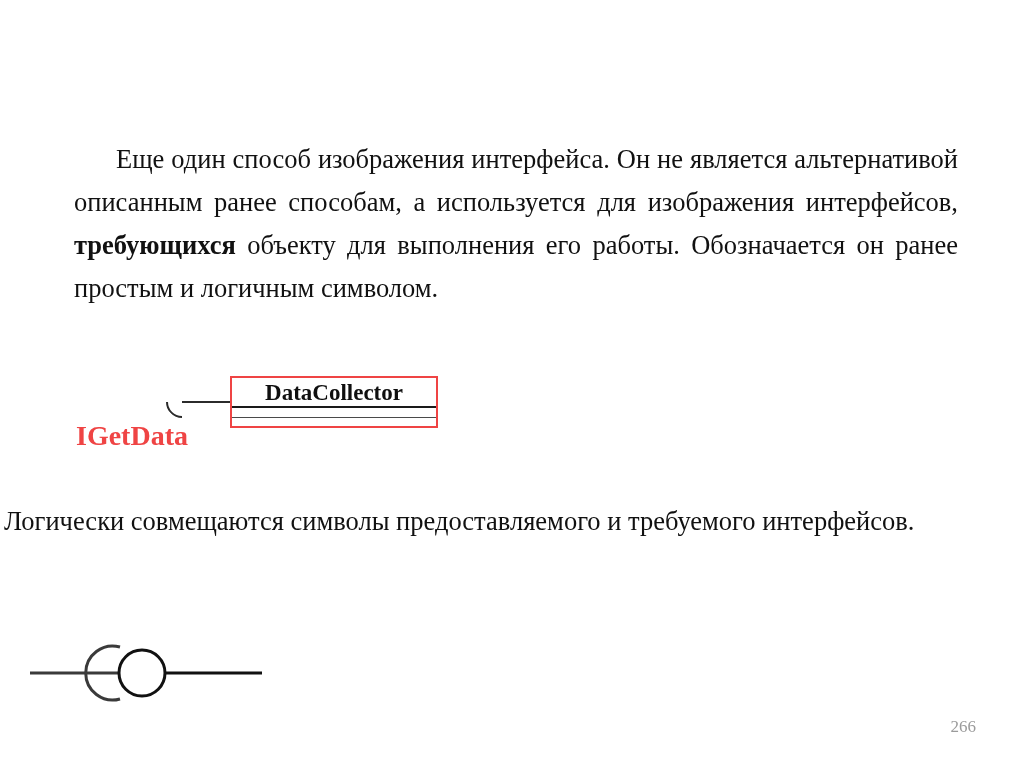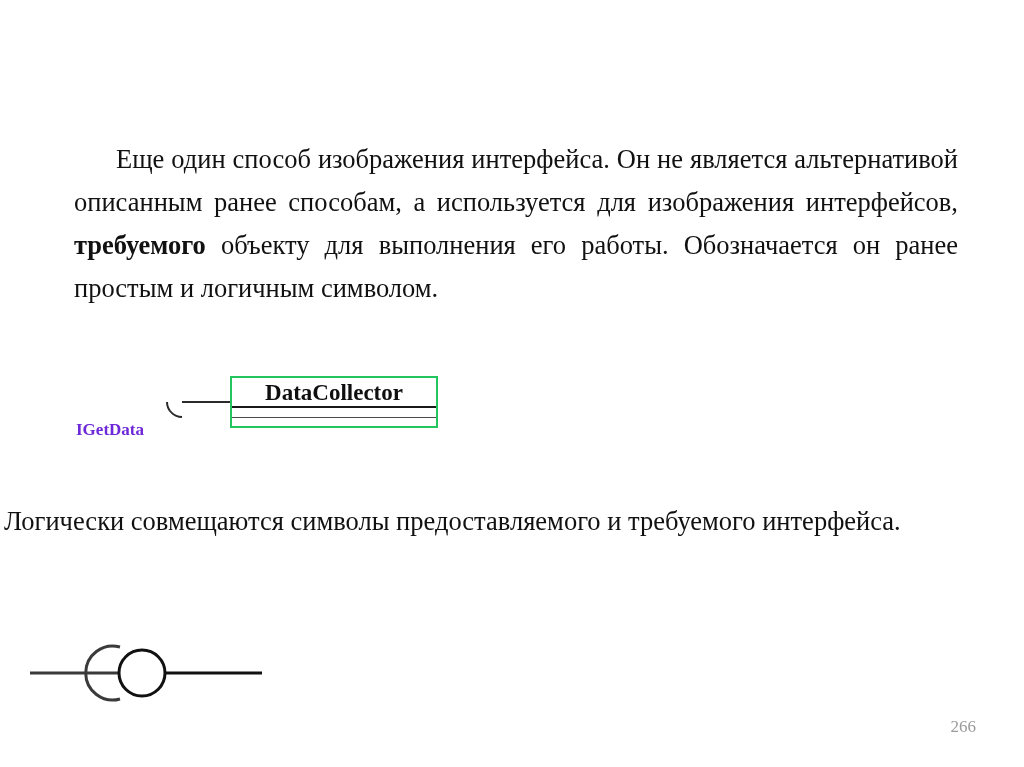--- a/index.html
+++ b/index.html
@@ -51,21 +51,21 @@
     top: 368px;
     width: 400px;
     height: 100px;
   }
   .class-box {
     position: absolute;
     left: 160px;
     top: 8px;
     width: 208px;
     height: 52px;
-    border: 2px solid #22c55e;
+    border: 2px solid #ef4444;
     background: #ffffff;
     box-sizing: border-box;
   }
   .class-box .class-title {
     position: absolute;
     left: 0;
     top: 0;
     width: 100%;
     height: 30px;
     line-height: 29px;
@@ -109,22 +109,22 @@
     border-bottom-color: transparent;
     transform: rotate(-45deg);
     box-sizing: border-box;
   }
   .socket-label {
     position: absolute;
     left: 6px;
     top: 52px;
     font-family: "Liberation Serif", serif;
     font-weight: bold;
-    font-size: 17px;
-    color: #6d28d9;
+    font-size: 28px;
+    color: #ef4444;
     white-space: nowrap;
   }
 
   
   .para-bottom {
     position: absolute;
     left: 4px;
     top: 500px;
     width: 952px;
     font-size: 26.5px;
@@ -153,37 +153,37 @@
     color: #9b9b9b;
     margin-top: 48px;
   }
 </style>
 </head>
 <body>
 
 <div class="slide">
 
   <div class="para-top">
-    <span class="indent"></span><span>Еще один способ изображения интерфейса. Он не является альтернативой описанным ранее способам, а используется для изображения интерфейсов, </span><b>требуемого</b><span> объекту для выполнения его работы. Обозначается он ранее простым и логичным символом.</span>
+    <span class="indent"></span><span>Еще один способ изображения интерфейса. Он не является альтернативой описанным ранее способам, а используется для изображения интерфейсов, </span><b>требующихся</b><span> объекту для выполнения его работы. Обозначается он ранее простым и логичным символом.</span>
   </div>
 
   <div class="diagram-one">
 
     <div class="socket-line"></div>
     <div class="socket-arc"></div>
 
     <div class="socket-label">IGetData</div>
 
     <div class="class-box">
       <div class="class-title">DataCollector</div>
       <div class="class-compartment"></div>
     </div>
   </div>
 
-  <div class="para-bottom">Логически совмещаются символы предоставляемого и требуемого интерфейса.</div>
+  <div class="para-bottom">Логически совмещаются символы предоставляемого и требуемого интерфейсов.</div>
 
   <div class="diagram-two">
     <svg width="300" height="100" viewBox="0 0 300 100">
       <line x1="10" y1="48" x2="100" y2="48" stroke="#3a3a3a" stroke-width="3"></line>
       <path d="M 100 22 A 27 27 0 1 0 100 74" fill="none" stroke="#3a3a3a" stroke-width="3"></path>
       <circle cx="122" cy="48" r="23" fill="none" stroke="#111111" stroke-width="3"></circle>
       <line x1="145" y1="48" x2="242" y2="48" stroke="#111111" stroke-width="3"></line>
     </svg>
   </div>
 

